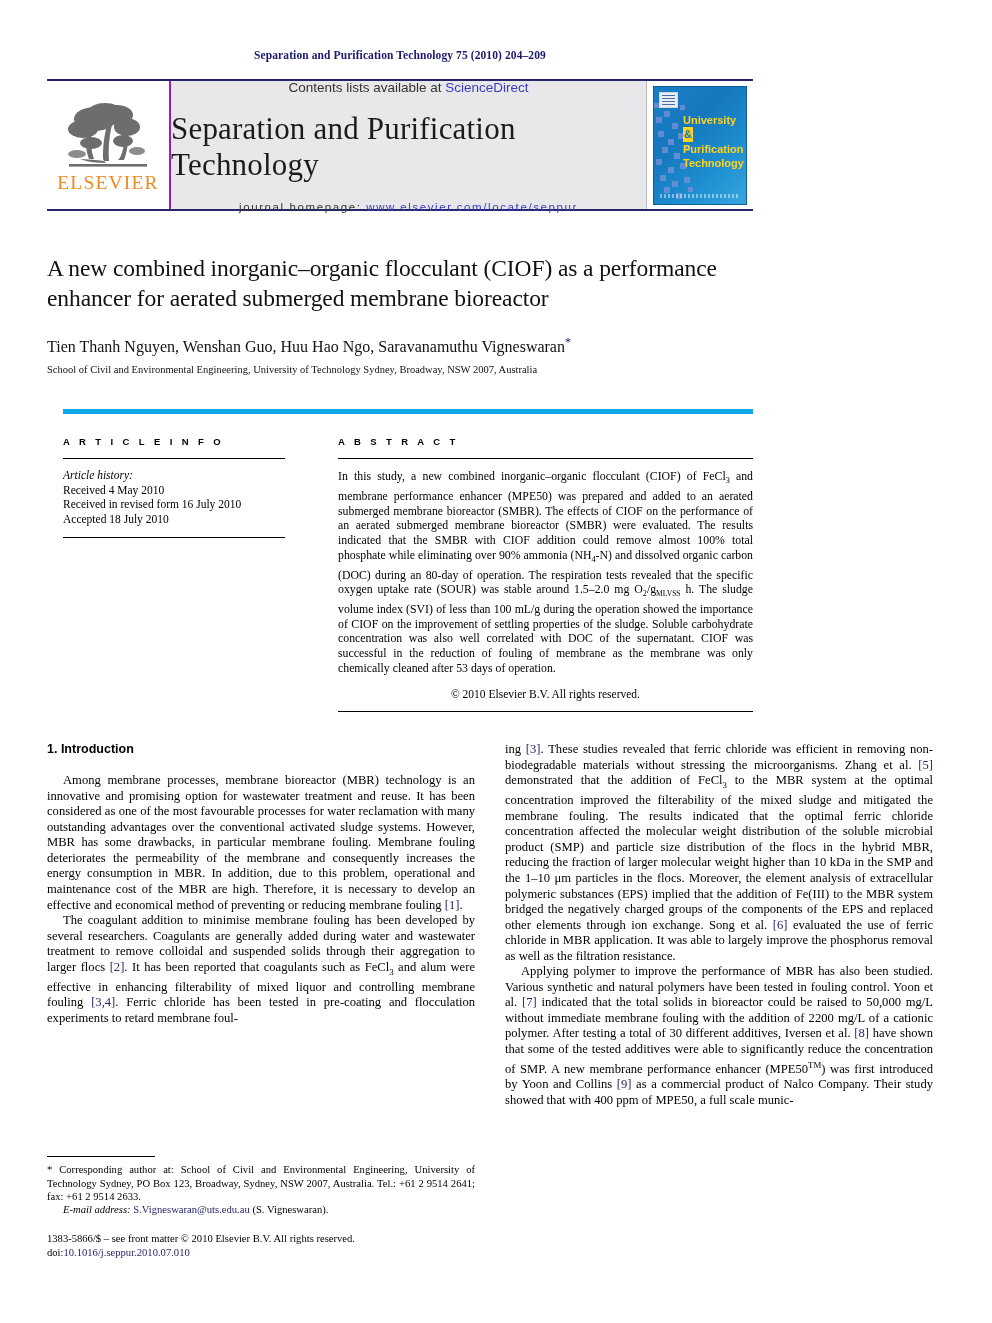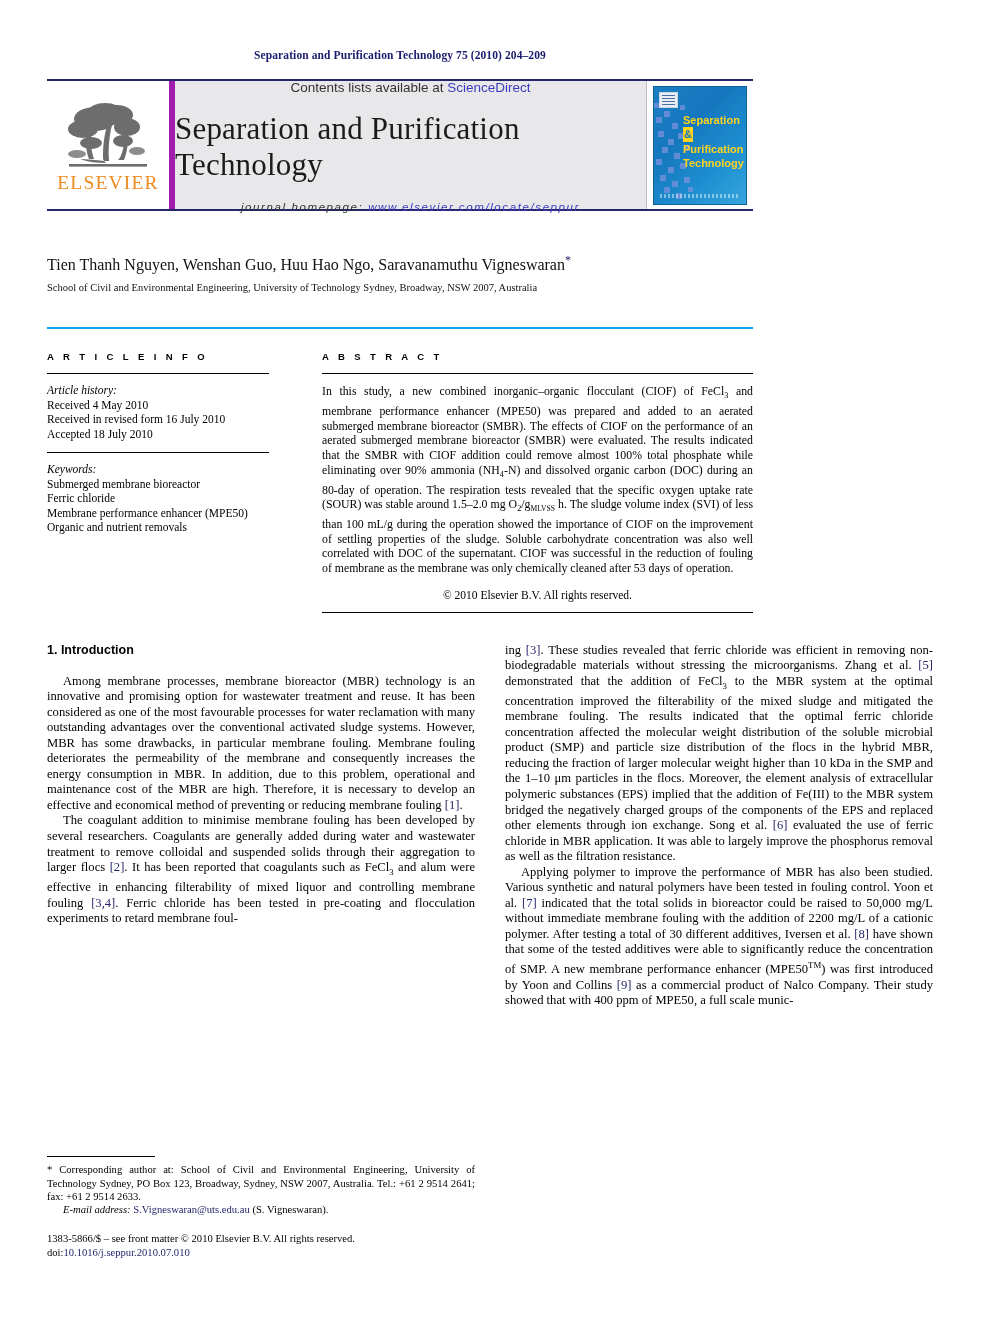--- a/index.html
+++ b/index.html
@@ -59,21 +59,21 @@
     font-family: "Liberation Serif", serif;
     font-size: 19.5px;
     letter-spacing: 1.2px;
     color: #ec8b22;
     font-weight: normal;
     margin-top: 1px;
   }
   .masthead-center {
     flex: 1 1 auto;
     background: #e8e8ea;
-    border-left: 6px solid #a21caf;
+    border-left: 2px solid #a21caf;
     border-right: 1px solid #b9b9c2;
     display: flex;
     flex-direction: column;
     align-items: center;
     justify-content: center;
     position: relative;
   }
   .contents-line {
     font-family: "Liberation Sans", sans-serif;
     font-size: 13.5px;
@@ -89,21 +89,20 @@
     color: #1b1b1b;
     margin-top: 16px;
     margin-bottom: 18px;
     letter-spacing: 0.2px;
   }
   .homepage-line {
     font-family: "Liberation Sans", sans-serif;
     font-size: 11.5px;
     letter-spacing: 1.6px;
     color: #333333;
-    font-style: italic;
   }
   .homepage-line .hp-url { color: #3b3bbf; }
   .masthead-cover {
     width: 106px;
     flex: 0 0 106px;
     background: #ffffff;
     display: flex;
     align-items: center;
     justify-content: center;
     padding: 5px 6px;
@@ -195,22 +194,23 @@
     font-family: "Liberation Serif", serif;
     font-size: 10.5px;
     margin-top: 8px;
     color: #111111;
   }
 
   
   .info-abstract {
     margin-top: 34px;
     display: flex;
-    border-top: 2px solid #0ea5e9;
+    border-top: 5px solid #0ea5e9;
     padding-top: 0;
+    margin-left: 16px;
   }
   .col-info {
     width: 250px;
     flex: 0 0 250px;
     padding-right: 28px;
     box-sizing: border-box;
   }
   .col-abstract {
     flex: 1 1 auto;
     padding-left: 25px;
@@ -372,55 +372,49 @@
           <i style="left:18px; top:94px; width:6px; height:6px;"></i>
           <i style="left:30px; top:90px; width:6px; height:6px;"></i>
           <i style="left:10px; top:100px;width:6px; height:6px;"></i>
           <i style="left:22px; top:106px;width:6px; height:6px;"></i>
           <i style="left:34px; top:100px;width:5px; height:5px;"></i>
           <i style="left:0px;  top:16px; width:5px; height:5px;"></i>
           <i style="left:26px; top:18px; width:5px; height:5px;"></i>
         </div>
         <div class="cover-els-logo"></div>
         <div class="cover-text">
-          <span>Separation</span><br>
+          <span>University</span><br>
           <span class="amp">&amp;</span><span>Purification</span><br>
           <span>Technology</span>
         </div>
         <div class="cover-bottom-strip"></div>
       </div>
     </div>
   </div>
 
   <div class="title-block">
+    <h1 class="article-title">A new combined inorganic–organic flocculant (CIOF) as a performance enhancer for aerated submerged membrane bioreactor</h1>
     <div class="authors">
       <span>Tien Thanh Nguyen, Wenshan Guo, Huu Hao Ngo, Saravanamuthu Vigneswaran</span><span class="star">*</span>
     </div>
     <div class="affiliation">School of Civil and Environmental Engineering, University of Technology Sydney, Broadway, NSW 2007, Australia</div>
   </div>
 
   <div class="info-abstract">
 
     <div class="col-info">
       <div class="section-caps">A R T I C L E    I N F O</div>
       <div class="rule-thick"></div>
       <div class="info-group">
         <span class="lab ln">Article history:</span>
         <span class="ln">Received 4 May 2010</span>
         <span class="ln">Received in revised form 16 July 2010</span>
         <span class="ln">Accepted 18 July 2010</span>
       </div>
       <div class="rule-thick"></div>
-      <div class="info-group">
-        <span class="lab ln">Keywords:</span>
-        <span class="ln">Submerged membrane bioreactor</span>
-        <span class="ln">Ferric chloride</span>
-        <span class="ln">Membrane performance enhancer (MPE50)</span>
-        <span class="ln">Organic and nutrient removals</span>
-      </div>
     </div>
 
     <div class="col-abstract">
       <div class="section-caps">A B S T R A C T</div>
       <div class="rule-thick"></div>
       <div class="abstract-body"><span>In this study, a new combined inorganic–organic flocculant (CIOF) of FeCl</span><sub>3</sub><span> and membrane performance enhancer (MPE50) was prepared and added to an aerated submerged membrane bioreactor (SMBR). The effects of CIOF on the performance of an aerated submerged membrane bioreactor (SMBR) were evaluated. The results indicated that the SMBR with CIOF addition could remove almost 100% total phosphate while eliminating over 90% ammonia (NH</span><sub>4</sub><span>-N) and dissolved organic carbon (DOC) during an 80-day of operation. The respiration tests revealed that the specific oxygen uptake rate (SOUR) was stable around 1.5–2.0 mg O</span><sub>2</sub><span>/g</span><sub class="smallcaps-sub">MLVSS</sub><span> h. The sludge volume index (SVI) of less than 100 mL/g during the operation showed the importance of CIOF on the improvement of settling properties of the sludge. Soluble carbohydrate concentration was also well correlated with DOC of the supernatant. CIOF was successful in the reduction of fouling of membrane as the membrane was only chemically cleaned after 53 days of operation.</span></div>
       <div class="copyright">© 2010 Elsevier B.V. All rights reserved.</div>
       <div class="abstract-bottom-rule"></div>
     </div>
   </div>

